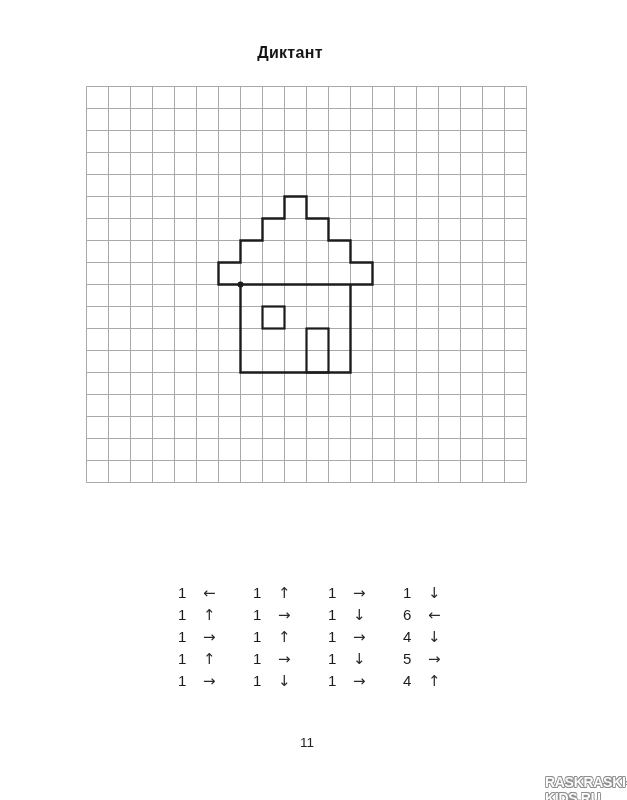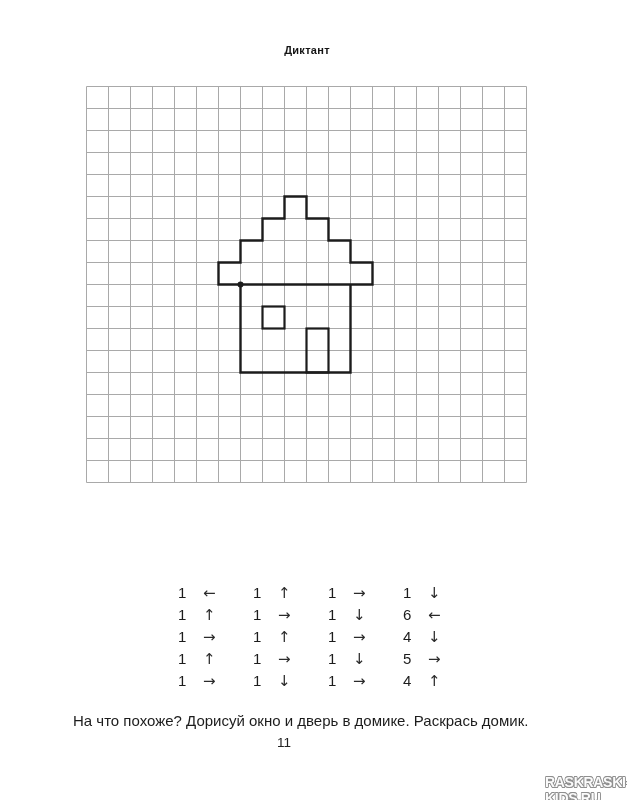--- a/index.html
+++ b/index.html
@@ -7,25 +7,25 @@
   .page {
     position: relative;
     width: 627px;
     height: 800px;
     background: #ffffff;
     overflow: hidden;
     color: #1f1f1f;
   }
   .title {
     position: absolute;
-    left: 87px; top: 44px;
+    left: 70px; top: 44px;
     width: 440px;
     margin: 0;
     text-align: center;
-    font-size: 11px;
+    font-size: 16px;
     font-weight: bold;
     letter-spacing: 0.3px;
     color: #151515;
   }
   .grid-wrap {
     position: absolute;
     left: 86px; top: 86px;
   }
   .instructions {
     position: absolute;
@@ -69,21 +69,21 @@
     margin: 0;
     font-size: 15px;
     line-height: 22px;
     text-indent: 16px;
     color: #1c1c1c;
   }
   .page-number {
     position: absolute;
     left: 277px; top: 735px;
     width: 60px;
-    text-align: left;
+    text-align: center;
     font-size: 13.5px;
     color: #222;
   }
   .watermark {
     position: absolute;
     left: 545px; top: 774px;
     font-size: 14px;
     font-weight: bold;
     letter-spacing: -0.3px;
     color: #fbfbfb;
@@ -239,19 +239,18 @@
           <span class="step-num">1</span>
           <span class="step-arrow">→</span>
         </span>
         <span class="step-group">
           <span class="step-num">4</span>
           <span class="step-arrow">↑</span>
         </span>
       </div>
     </div>
 
-  <p class="question">На что похоже? Дорисуй окно и дверь в домике. Раскрась домик.</p>
 
   <div class="page-number">11</div>
 
   <div class="watermark">RASKRASKI-KIDS.RU</div>
 
 </div>
 
 </body></html>

